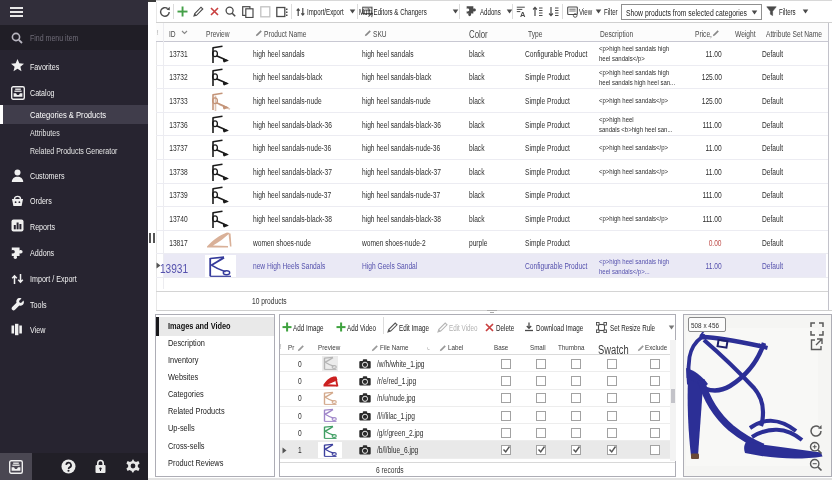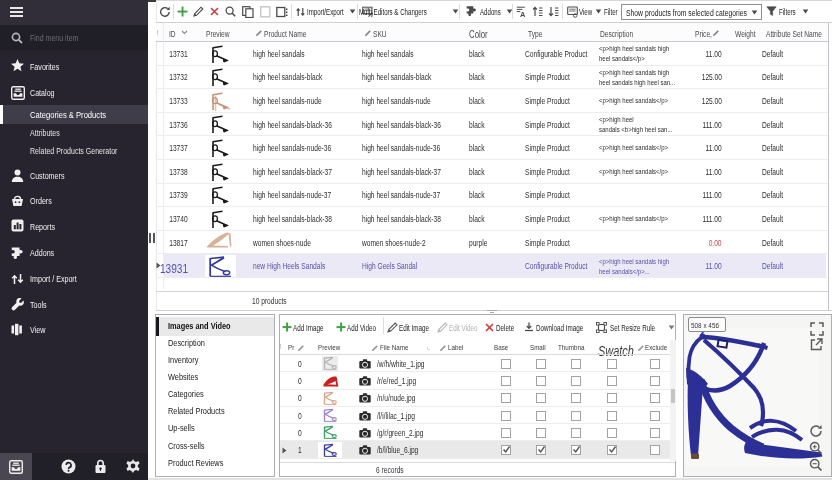--- a/index.html
+++ b/index.html
@@ -470,21 +470,21 @@
   </svg>
 <div class="t" style="left:380px;top:343px;font-size:8px;color:#3a3a3a;"><span style="transform:scaleX(0.78)">File Name</span></div>
 <div class="t" style="left:427px;top:343px;font-size:7px;color:#999;"><span style="transform:scaleX(0.9)">⌞</span></div>
 <svg class="a" style="left:439px;top:343.5px;" width="8" height="8" viewBox="0 0 8 8">
     <path d="M0.8 7.2 L1.6 5.2 L5.6 1.2 L6.8 2.4 L2.8 6.4 Z" fill="#999"></path>
   </svg>
 <div class="t" style="left:448px;top:343px;font-size:8px;color:#3a3a3a;"><span style="transform:scaleX(0.78)">Label</span></div>
 <div class="t" style="left:494px;top:343px;font-size:8px;color:#3a3a3a;"><span style="transform:scaleX(0.78)">Base</span></div>
 <div class="t" style="left:530px;top:343px;font-size:8px;color:#3a3a3a;"><span style="transform:scaleX(0.78)">Small</span></div>
 <div class="t" style="left:558px;top:343px;font-size:8px;color:#3a3a3a;"><span style="transform:scaleX(0.78)">Thumbna</span></div>
-<div class="t" style="left:598px;top:343px;font-size:14px;color:#3a3a3a;font-style:italic;"><span style="transform:scaleX(0.78)">Swatch</span></div>
+<div class="t" style="left:598px;top:343px;font-size:12px;color:#3a3a3a;"><span style="transform:scaleX(0.78)">Swatch</span></div>
 <svg class="a" style="left:637px;top:343.5px;" width="8" height="8" viewBox="0 0 8 8">
     <path d="M0.8 7.2 L1.6 5.2 L5.6 1.2 L6.8 2.4 L2.8 6.4 Z" fill="#999"></path>
   </svg>
 <div class="t" style="left:645px;top:343px;font-size:8px;color:#3a3a3a;"><span style="transform:scaleX(0.78)">Exclude</span></div>
 <div class="a" style="left:280px;top:354px;width:395px;height:1px;background:#dadada"></div>
 <div class="a" style="left:280px;top:371.45px;width:395px;height:1px;background:#ededed"></div>
 <div class="tr" style="left:222px;top:358.825px;width:80px;font-size:8.5px;color:#2d2d2d;"><span style="transform:scaleX(0.78)">0</span></div>
 <svg class="a" style="left:322px;top:356.325px;" width="16" height="15" viewBox="0 0 16 15">
     <rect x="0" y="0" width="16" height="15" fill="#ececec"></rect>
     <path d="M2.5 2.2 L11 1.4" stroke="#b5b5b5" stroke-width="1.3" fill="none"></path>

